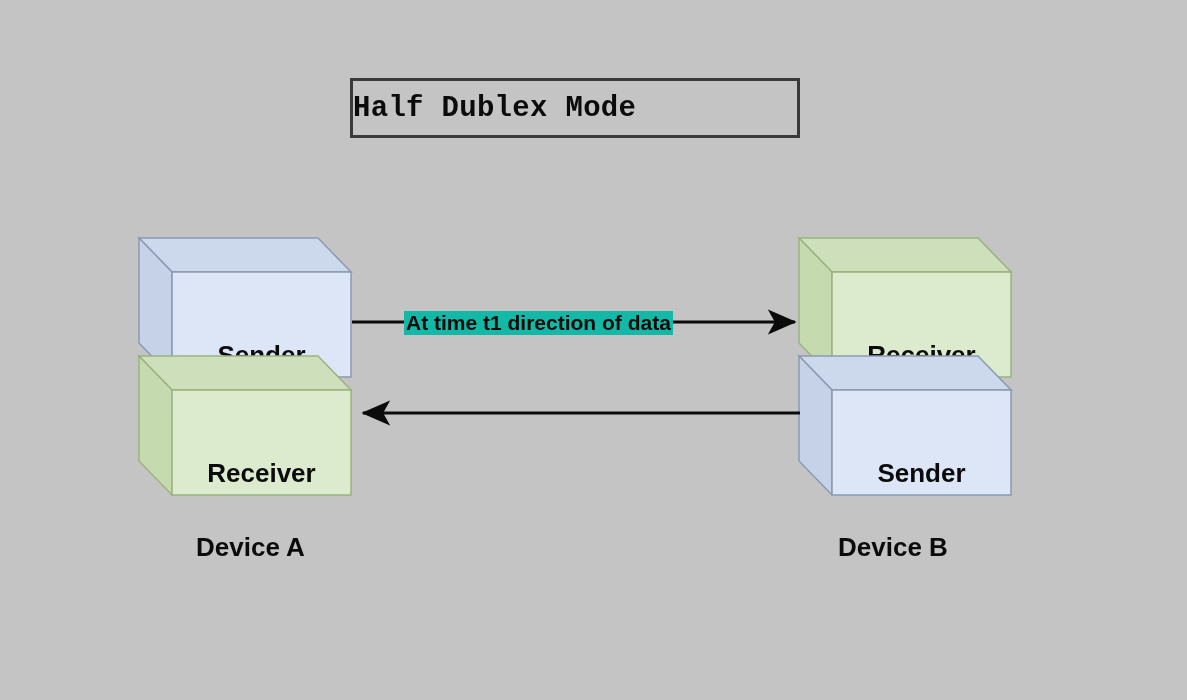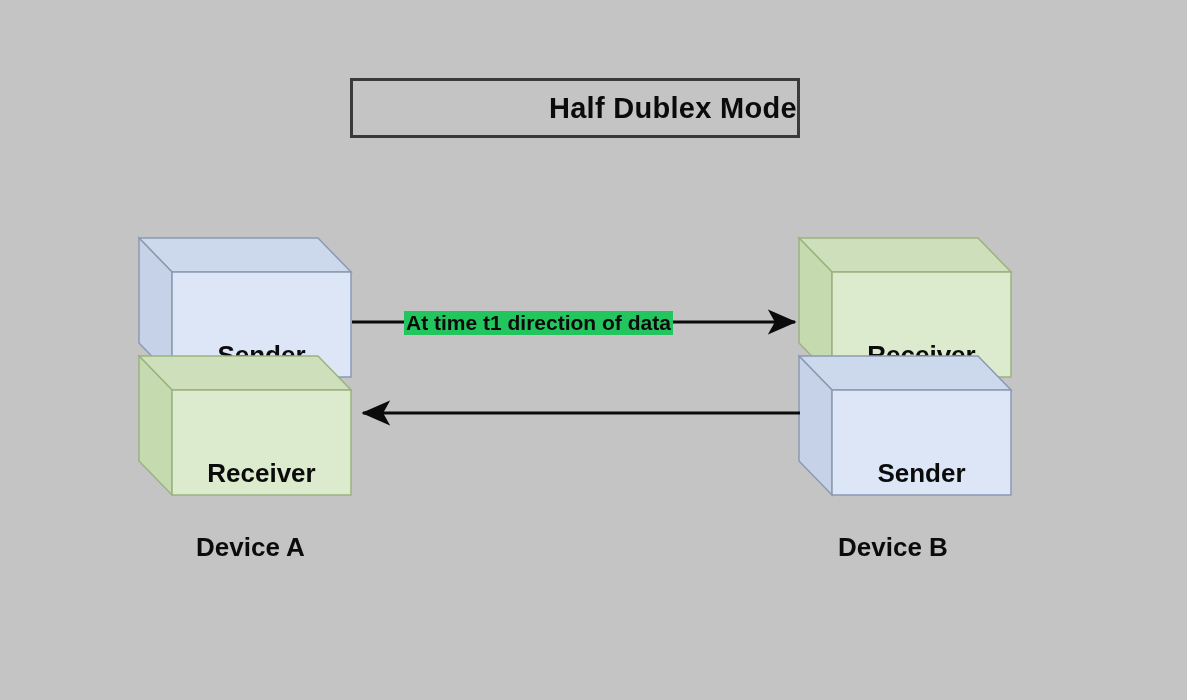--- a/index.html
+++ b/index.html
@@ -24,22 +24,23 @@
   .title-box {
     position: absolute;
     left: 350px;
     top: 78px;
     width: 450px;
     height: 60px;
     border: 3px solid #3a3a3a;
     background: transparent;
     display: flex;
     align-items: center;
-    justify-content: flex-end;
+    justify-content: flex-start;
     box-sizing: border-box;
+    font-family: Liberation Mono, monospace;
   }
   .title-text {
     font-size: 29px;
     font-weight: bold;
     color: #0b0b0b;
     letter-spacing: 0.3px;
     white-space: nowrap;
   }
 
   
@@ -97,21 +98,21 @@
     width: 1187px;
     height: 700px;
     pointer-events: none;
   }
   .arrow-label {
     position: absolute;
     font-size: 21px;
     font-weight: bold;
     color: #0b0b0b;
     white-space: nowrap;
-    background: #22c55e;
+    background: #14b8a6;
     padding: 0 2px;
   }
   #arrow-t1-label { left: 404px; top: 311px; }
   #arrow-t2-label { left: 404px; top: 402px; }
 </style>
 </head>
 <body>
 
 <div id="stage">
 

